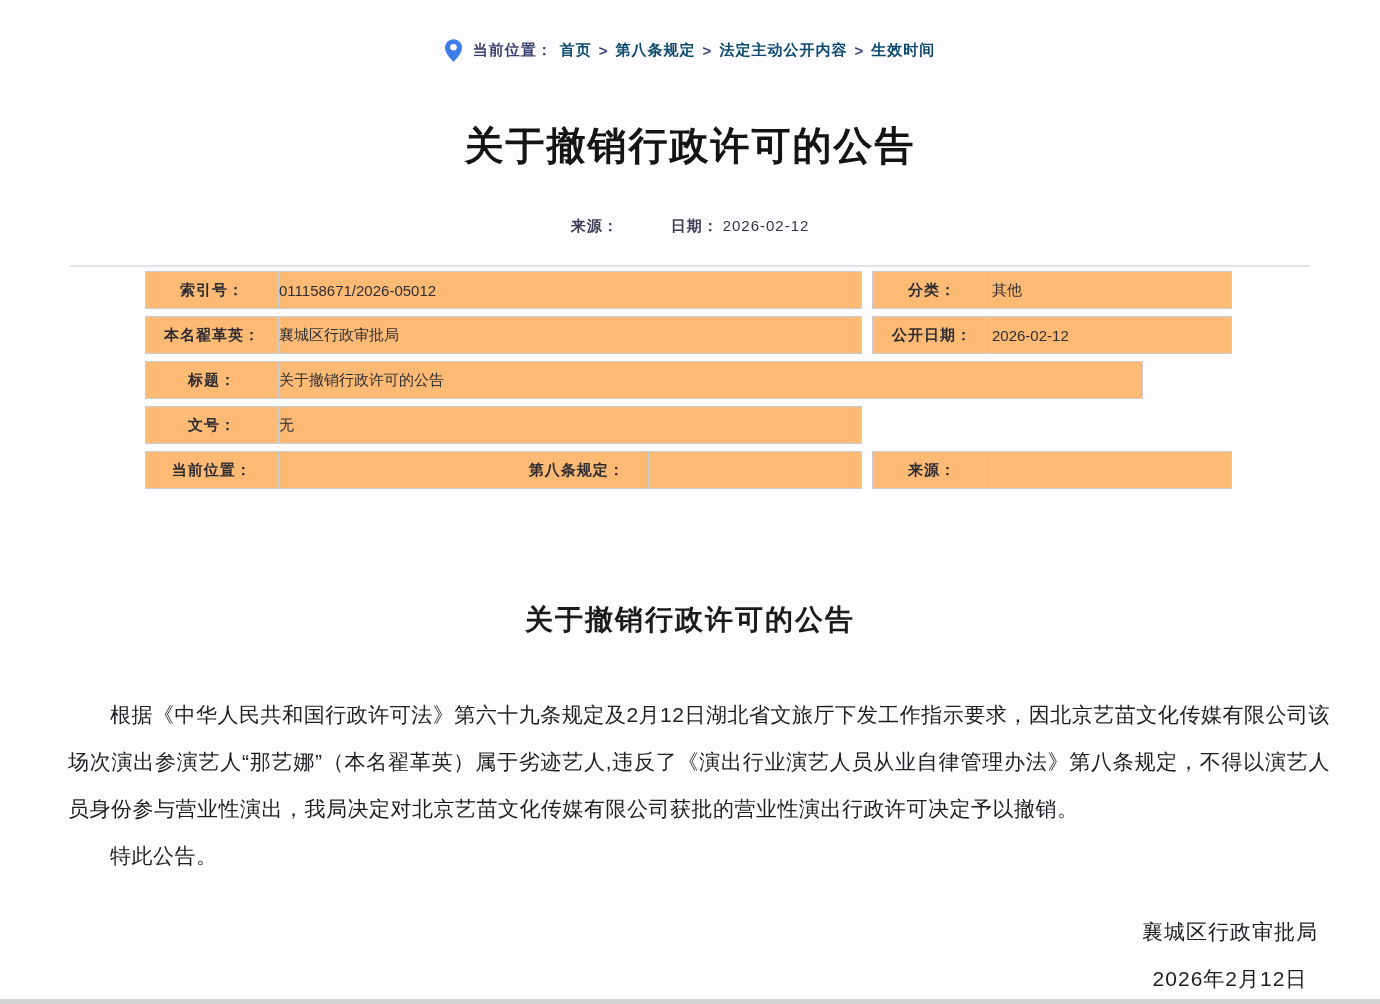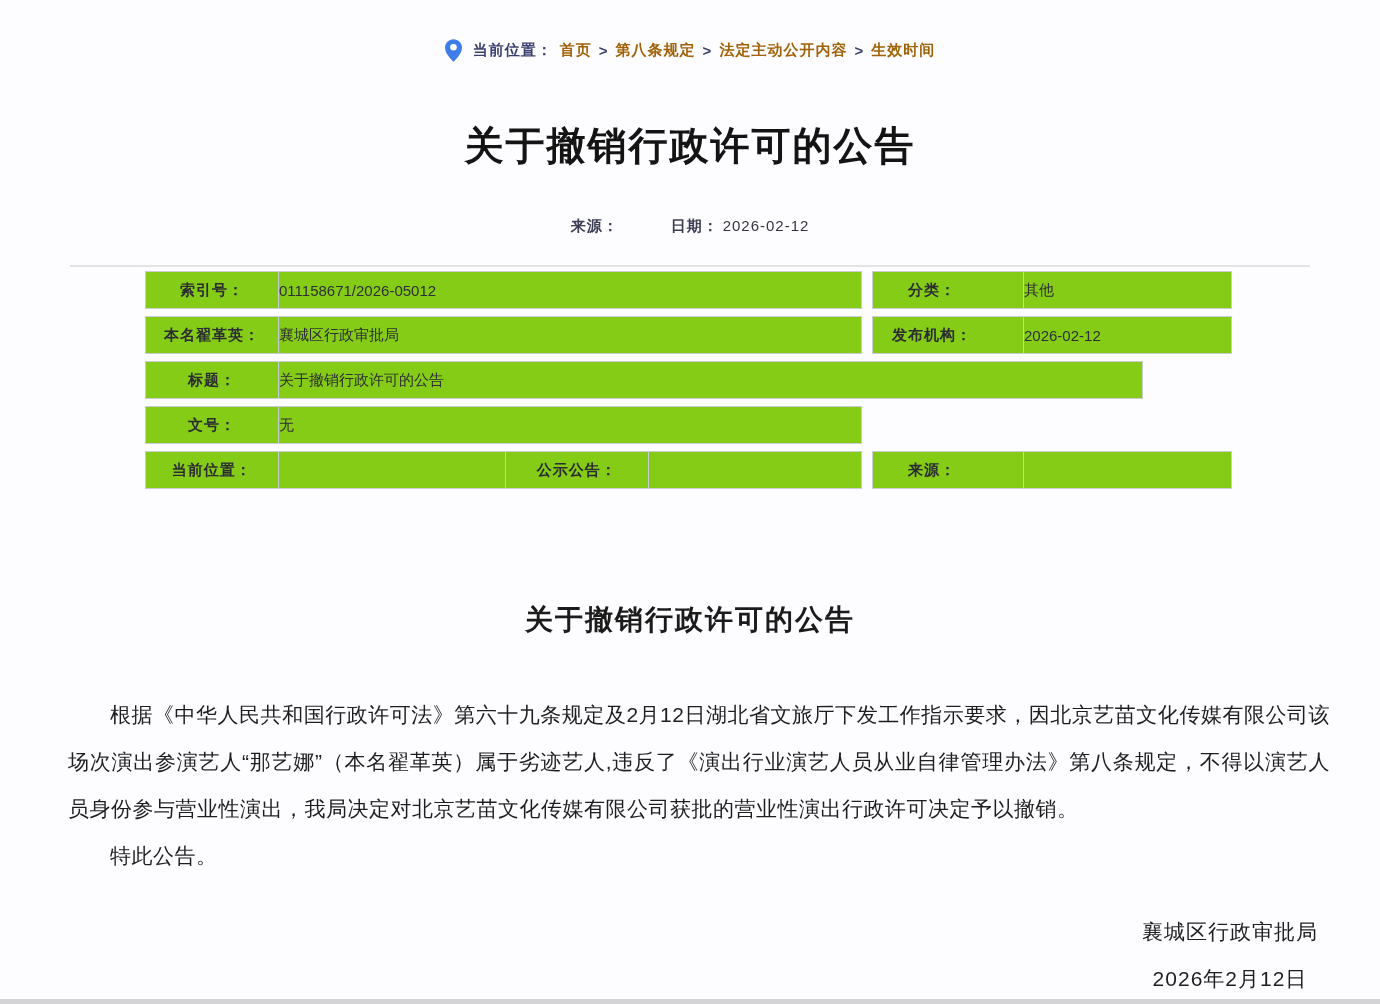--- a/index.html
+++ b/index.html
@@ -10,21 +10,21 @@
   }
   .page { position:relative; width:1380px; height:1004px; background:#fdfdff; }
 
   
   .breadcrumb {
     display:flex; justify-content:center; align-items:center;
     gap:7px; padding-top:39px; font-size:15px; font-weight:700;
     color:#3b3f6e; letter-spacing:1px;
   }
   .breadcrumb .pin { display:flex; align-items:center; margin-right:4px; }
-  .breadcrumb a { color:#a16207; text-decoration:none; cursor:pointer; }
+  .breadcrumb a { color:#0c4a6e; text-decoration:none; cursor:pointer; }
   .breadcrumb .sep { color:#3b3f6e; font-weight:700; }
 
   
   .main-title {
     margin-top:57px; text-align:center;
     font-size:39px; font-weight:800; color:#141414; letter-spacing:2px;
   }
 
   
   .src-line {
@@ -33,23 +33,23 @@
   }
   .src-line .pair { display:flex; gap:4px; }
   .src-line .val { font-weight:400; color:#34343f; }
 
   
   .hsep { width:1240px; margin:29px auto 0; border-top:2px solid #e3e3e6; }
 
   
   .meta { width:1087px; margin:4px 0 0 145px; font-size:15px; color:#2e2e34; }
   .trow { display:flex; margin-bottom:7px; }
-  .box  { display:flex; border:1px solid #c9cdd5; background:#84cc16; height:38px; }
+  .box  { display:flex; border:1px solid #c9cdd5; background:#fdba74; height:38px; }
   .box.left  { width:717px; }
-  .box.right { width:360px; margin-left:10px;gap:32px; }
+  .box.right { width:360px; margin-left:10px; }
   .box.wide  { width:998px; }
   .cell { display:flex; align-items:center; overflow:hidden; white-space:nowrap; }
   .cell.lab {
     justify-content:center; font-weight:700; color:#2b2b31; letter-spacing:1px;
   }
   .cell.val { border-left:1px solid #c9cdd5; }
   .w-lab1 { width:132px; } .w-val1 { flex:1; }
   .w-lab2 { width:118px; } .w-val2 { flex:1; }
   .w-valA { width:228px; } .w-labB { width:143px; } .w-valB { width:214px; }
 
@@ -126,21 +126,21 @@
         <div class="cell val w-val2">其他</div>
       </div>
     </div>
 
     <div class="trow">
       <div class="box left">
         <div class="cell lab w-lab1">本名翟革英：</div>
         <div class="cell val w-val1">襄城区行政审批局</div>
       </div>
       <div class="box right">
-        <div class="cell lab w-lab2">发布机构：</div>
+        <div class="cell lab w-lab2">公开日期：</div>
         <div class="cell val w-val2">2026-02-12</div>
       </div>
     </div>
 
     <div class="trow">
       <div class="box wide">
         <div class="cell lab w-lab1">标题：</div>
         <div class="cell val w-val1">关于撤销行政许可的公告</div>
       </div>
     </div>
@@ -149,21 +149,21 @@
       <div class="box left">
         <div class="cell lab w-lab1">文号：</div>
         <div class="cell val w-val1">无</div>
       </div>
     </div>
 
     <div class="trow">
       <div class="box left">
         <div class="cell lab w-lab1">当前位置：</div>
         <div class="cell val w-valA"></div>
-        <div class="cell lab w-labB" style="border-left:1px solid #c9cdd5;">公示公告：</div>
+        <div class="cell lab w-labB" style="border-left:1px solid #c9cdd5;">第八条规定：</div>
         <div class="cell val w-valB"></div>
       </div>
       <div class="box right">
         <div class="cell lab w-lab2">来源：</div>
         <div class="cell val w-val2"></div>
       </div>
     </div>
 
   </div>
 

